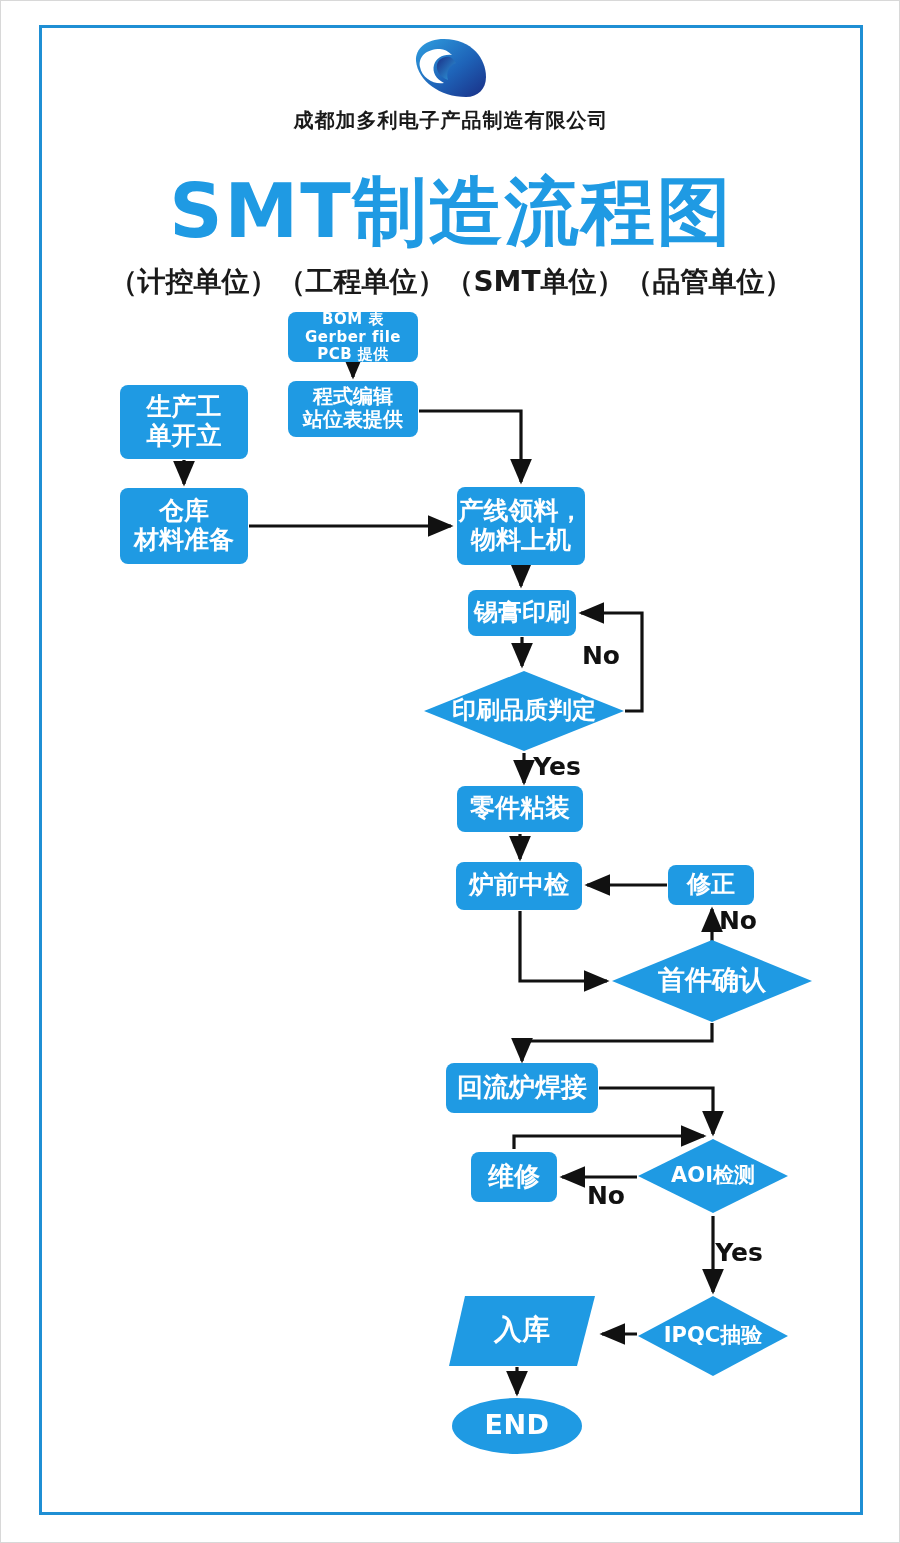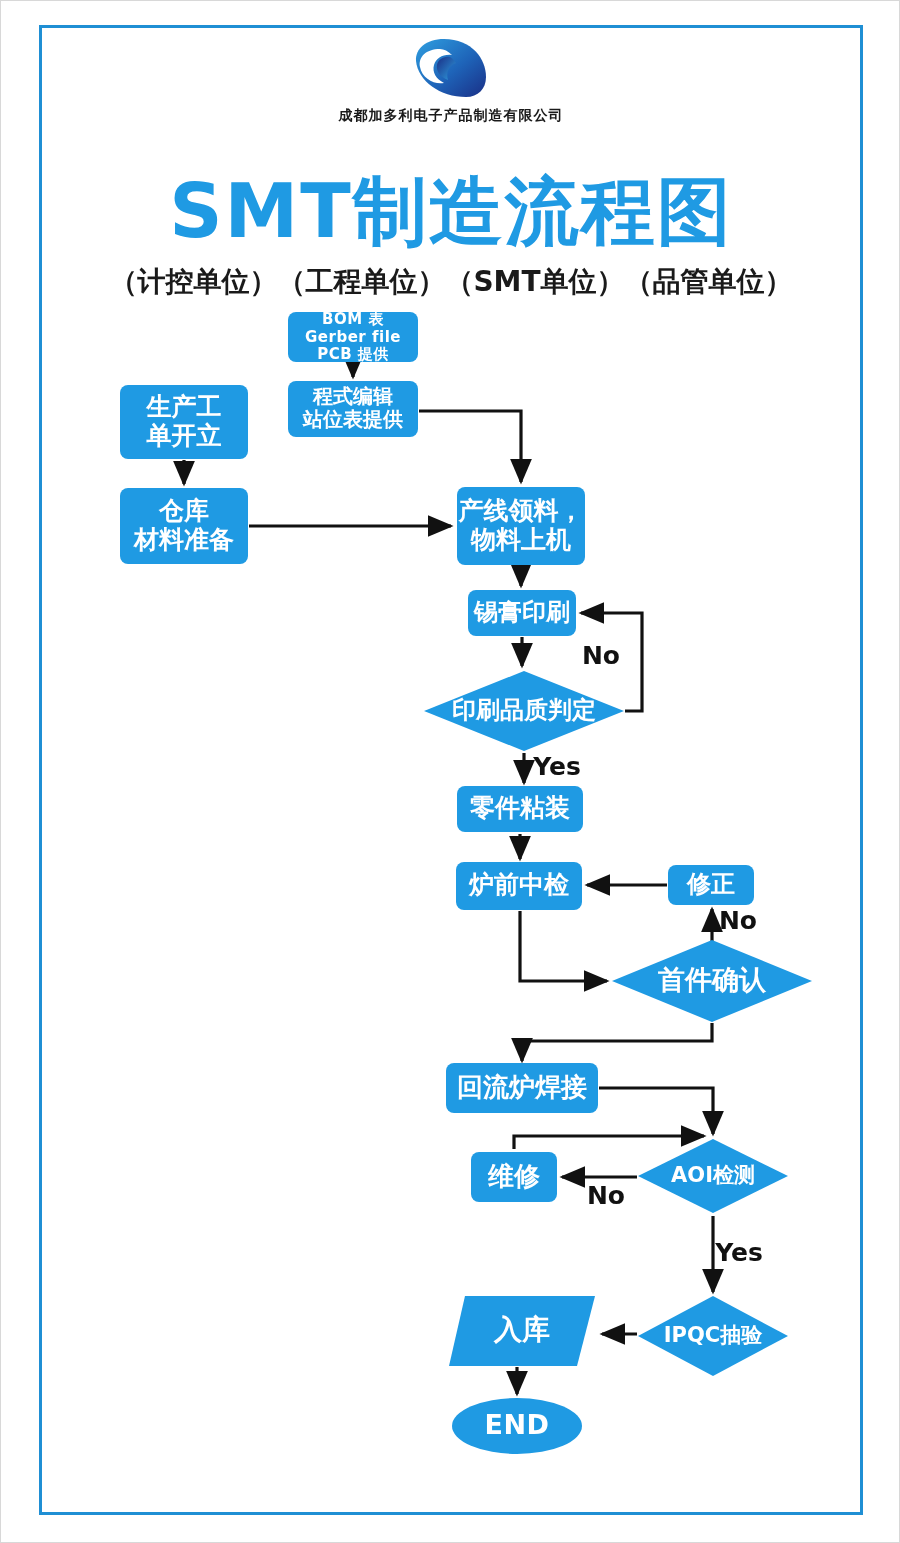--- a/index.html
+++ b/index.html
@@ -50,21 +50,21 @@
     font-size: 52px;
     font-weight: bold;
     font-style: italic;
     letter-spacing: -1px;
     color: #1a3f9e;
     line-height: 56px;
     margin-left: -4px;
   }
   #company-name {
     font-family: "DejaVu Sans", "Liberation Sans", sans-serif;
-    font-size: 14px;
+    font-size: 20px;
     font-weight: bold;
     color: #1a1a1a;
     letter-spacing: 1px;
     margin-top: 4px;
   }
   #main-title {
     position: absolute;
     left: 0;
     top: 168px;
     width: 900px;

